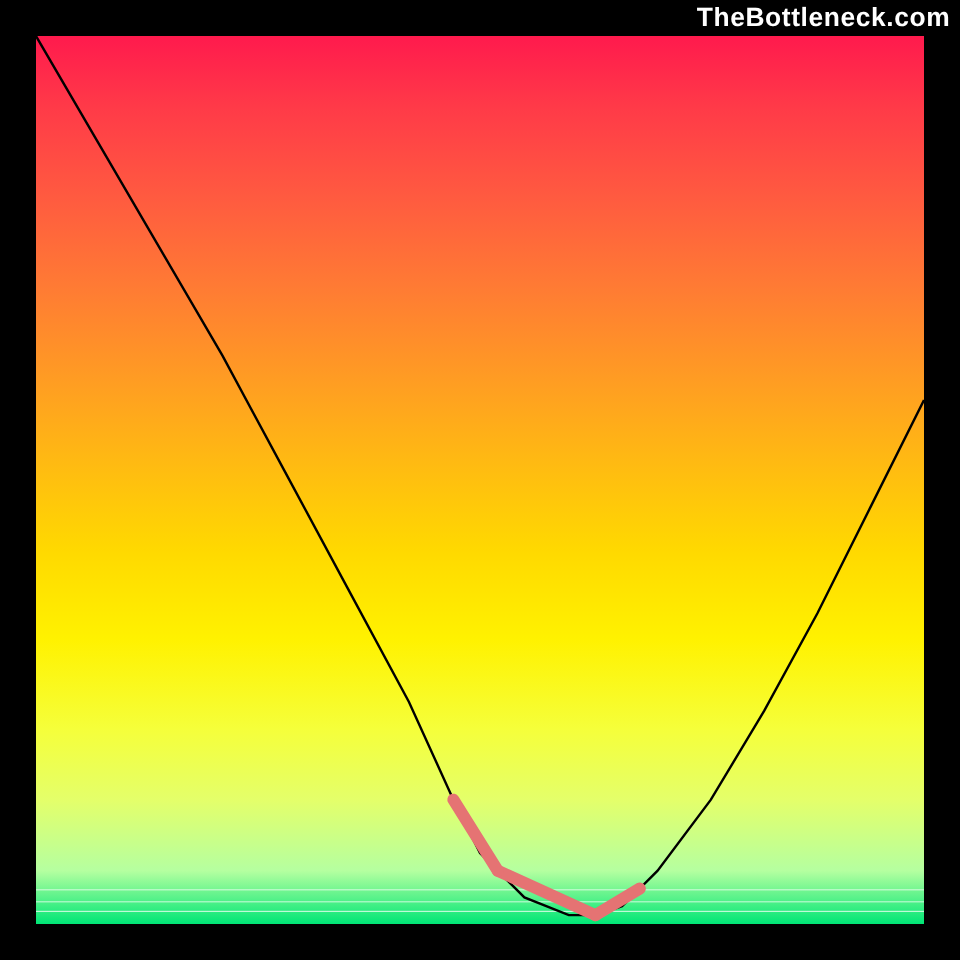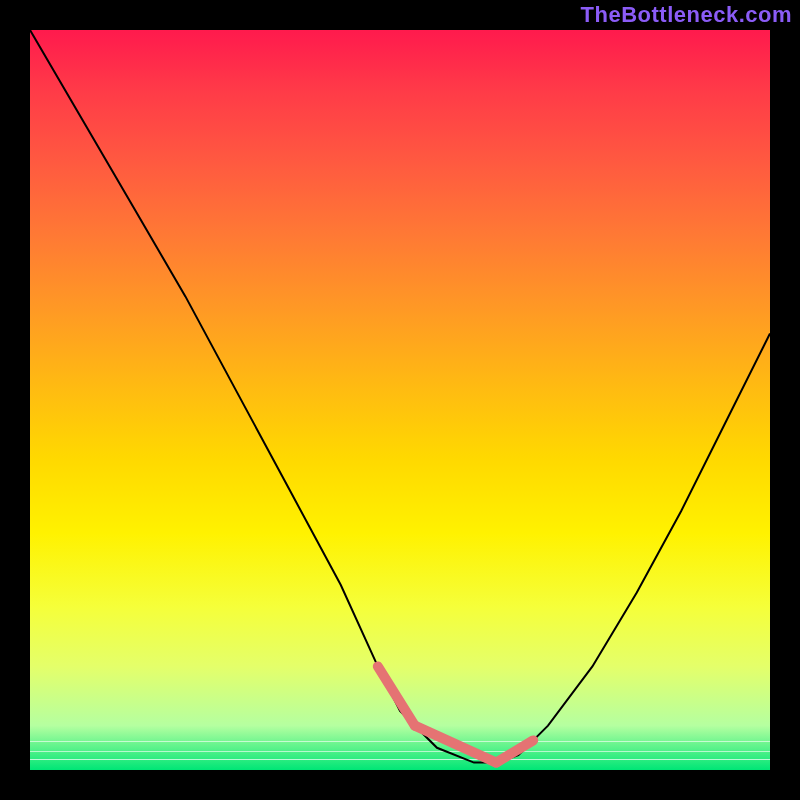--- a/index.html
+++ b/index.html
@@ -14,21 +14,21 @@
   .stage {
     position: relative;
     width: 800px;
     height: 800px;
     background: #000;
   }
   .watermark {
     position: absolute;
     top: 2px;
     right: 8px;
-    color: #8b5cf6;
+    color: #ffffff;
     font-size: 22px;
     font-weight: 600;
     letter-spacing: 0.5px;
     z-index: 50;
     user-select: none;
   }
   .plot {
     position: absolute;
     left: 30px;
     top: 30px;

